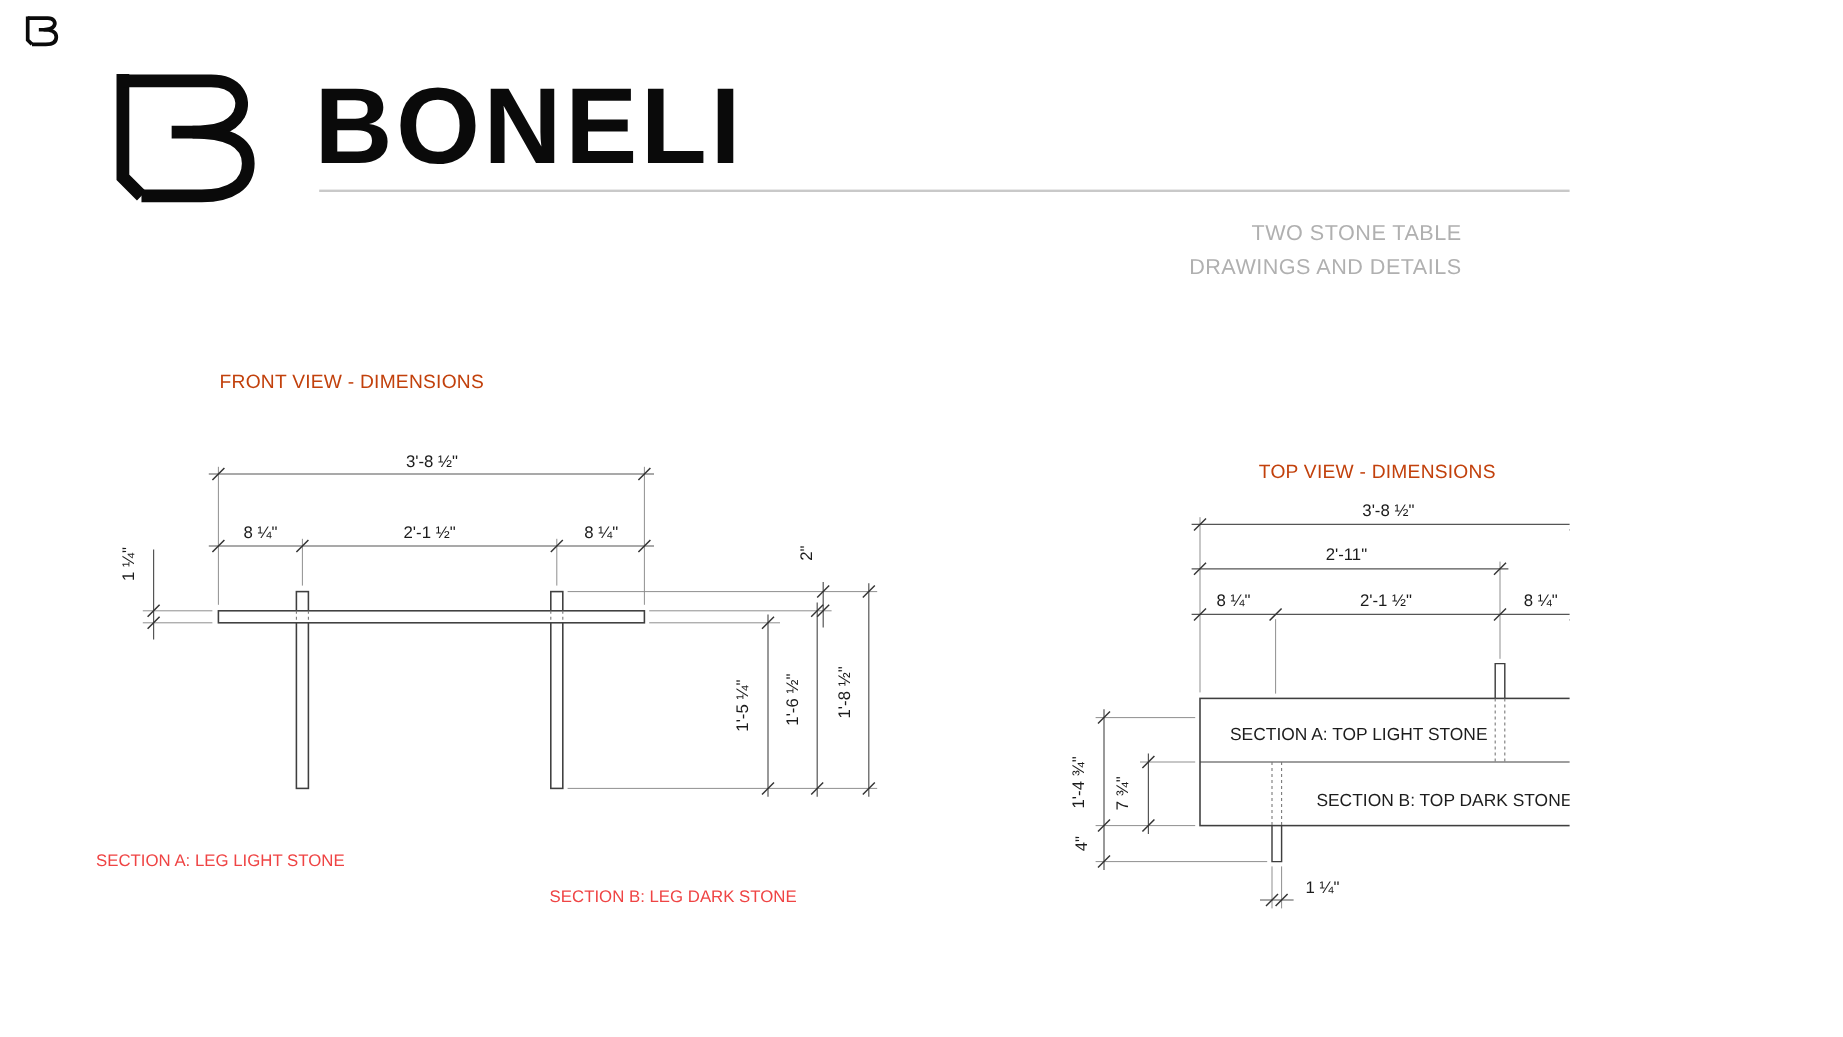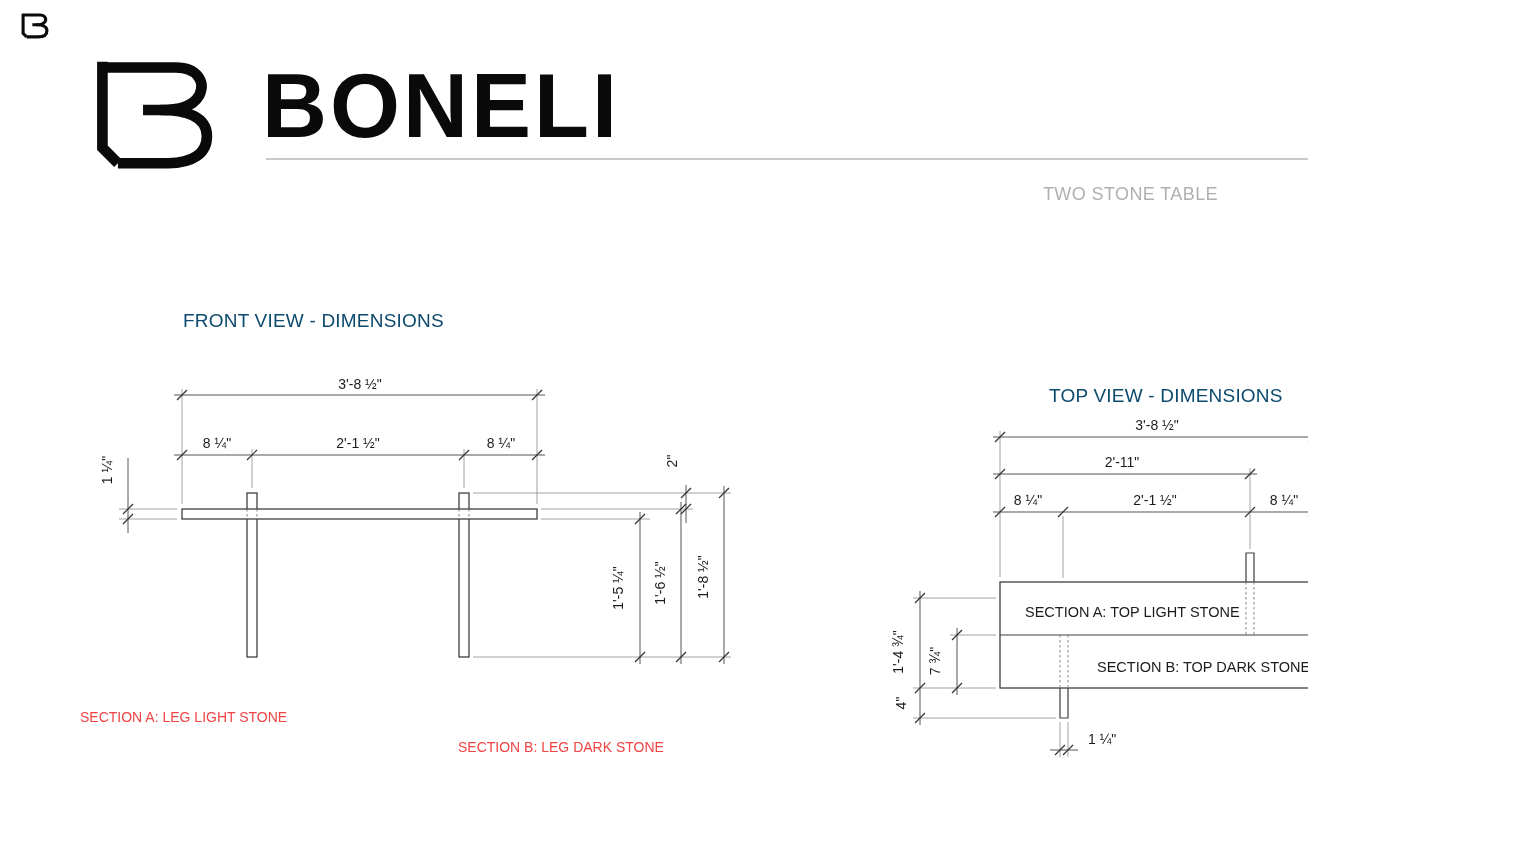--- a/index.html
+++ b/index.html
@@ -14,21 +14,21 @@
   .logo-mark { left:88px; top:52px; width:142px; height:118px; }
   .wordmark {
     left:262px; top:60px; font-size:90px; line-height:92px; font-weight:700;
     letter-spacing:3px; color:#0a0a0a; white-space:nowrap;
   }
   .header-rule { left:266px; top:158px; width:1181px; height:0; border-top:2px solid #c9c9c9; }
   .subtitle {
     right:90px; top:180px; text-align:right; font-size:18px; line-height:28px;
     color:#b0b0b0; letter-spacing:0.4px;
   }
-  .view-title { font-size:19px; color:#0c4a6e; letter-spacing:0.2px; white-space:nowrap; }
+  .view-title { font-size:16px; color:#c2410c; letter-spacing:0.2px; white-space:nowrap; }
   .sec-label { font-size:14px; color:#ef4444; white-space:nowrap; }
   svg { display:block; }
   svg text.dim { font-family:"Liberation Sans", sans-serif; font-size:14px; fill:#1c1c1c; }
   svg text.sec { font-family:"Liberation Sans", sans-serif; font-size:14.5px; fill:#1c1c1c; }
 </style>
 </head>
 <body>
 
 <div class="page">
 
@@ -45,20 +45,21 @@
       <g fill="none" stroke="#0a0a0a" stroke-width="11">
         <path d="M 14 10 L 14 99 L 30 115"></path>
         <path d="M 14 16 L 90 16 C 112 16 121 31 114 45 C 107 57 93 60 74 60 L 56 60"></path>
         <path d="M 30 115 L 82 115 C 107 115 122 105 122 87 C 122 67 101 60 74 60"></path>
       </g>
     </svg>
     <div class="abs wordmark">BONELI</div>
     <div class="abs header-rule"></div>
     <div class="abs subtitle">
       <div>TWO STONE TABLE</div>
+      <div>DRAWINGS AND DETAILS</div>
     </div>
   </div>
 
   <div class="abs view-title" style="left:183px; top:310px;">FRONT VIEW - DIMENSIONS</div>
 
   <svg class="abs" style="left:80px; top:360px;" width="680" height="320" viewBox="80 360 680 320">
     <defs>
       <g id="tick">
           <line x1="-5" y1="5" x2="5" y2="-5" stroke="#333333" stroke-width="1.2"></line>
         </g>

